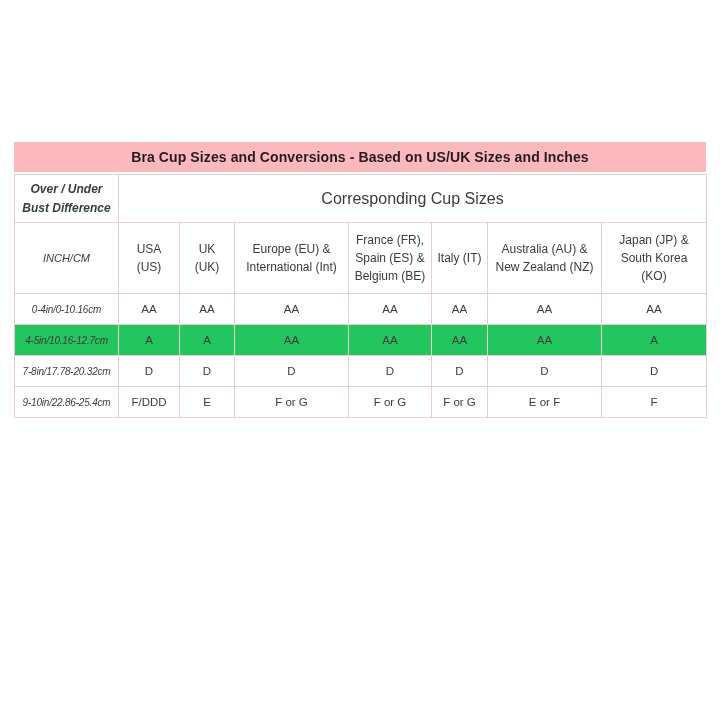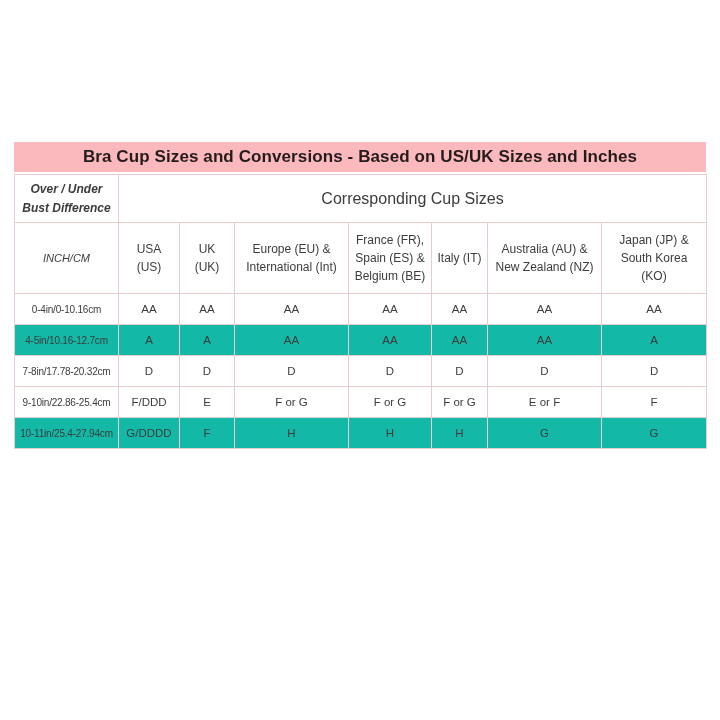--- a/index.html
+++ b/index.html
@@ -24,21 +24,21 @@
     top: 142px;
     width: 692px;
   }
   .title-bar {
     box-sizing: border-box;
     width: 100%;
     height: 32px;
     background: #fbb9bd;
     border-bottom: 2px solid #ffffff;
     color: #241b1d;
-    font-size: 17px;
+    font-size: 14px;
     font-weight: bold;
     text-align: center;
     line-height: 30px;
     letter-spacing: 0.1px;
   }
   table.conv {
     width: 692px;
     border-collapse: collapse;
     table-layout: fixed;
     background: #ffffff;
@@ -75,22 +75,23 @@
     font-size: 12px;
     line-height: 1.5;
     padding: 2px 5px;
   }
   tr.hrow2 th.inchcm {
     font-style: italic;
     font-size: 11px;
     margin-top: 28px;
   }
   tbody tr { height: 31px; }
-  tbody tr.alt td { background: #14b8a6; }
+  tbody tr.alt td { background: #22c55e; }
   td.row-label {
+    font-style: italic;
     font-size: 10px;
     white-space: nowrap;
     padding: 2px 2px;
     letter-spacing: -0.2px;
   }
   td.cell {
     font-size: 11.5px;
     white-space: nowrap;
     padding: 2px 1px;
   }
@@ -164,27 +165,17 @@
           <tr>
             <td class="row-label">9-10in/22.86-25.4cm</td>
             <td class="cell">F/DDD</td>
             <td class="cell">E</td>
             <td class="cell">F or G</td>
             <td class="cell">F or G</td>
             <td class="cell">F or G</td>
             <td class="cell">E or F</td>
             <td class="cell">F</td>
           </tr>
-          <tr class="alt">
-            <td class="row-label">10-11in/25.4-27.94cm</td>
-            <td class="cell">G/DDDD</td>
-            <td class="cell">F</td>
-            <td class="cell">H</td>
-            <td class="cell">H</td>
-            <td class="cell">H</td>
-            <td class="cell">G</td>
-            <td class="cell">G</td>
-          </tr>
         </tbody>
     </table>
 
   </div>
 </div>
 
 </body></html>

